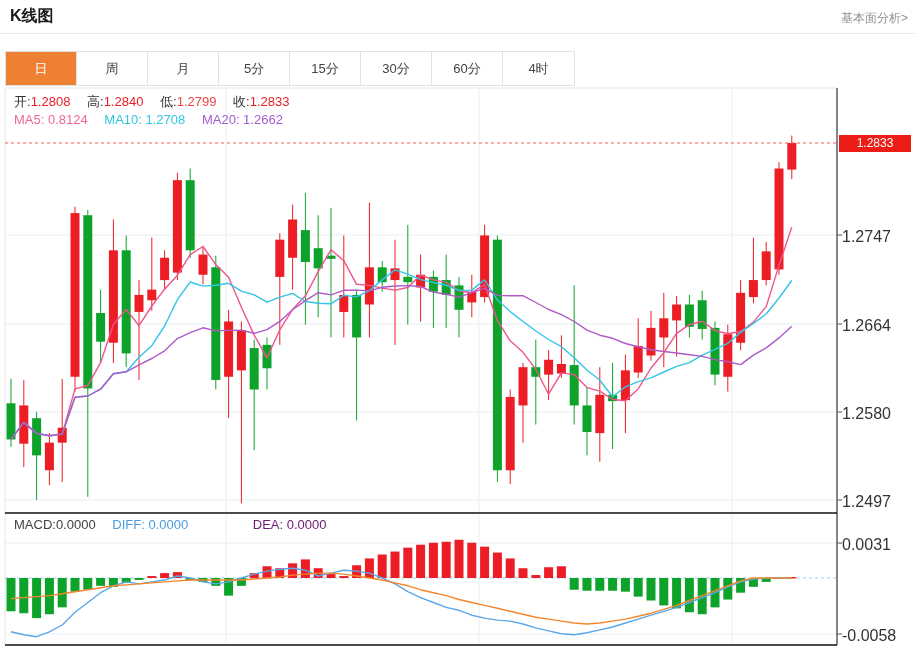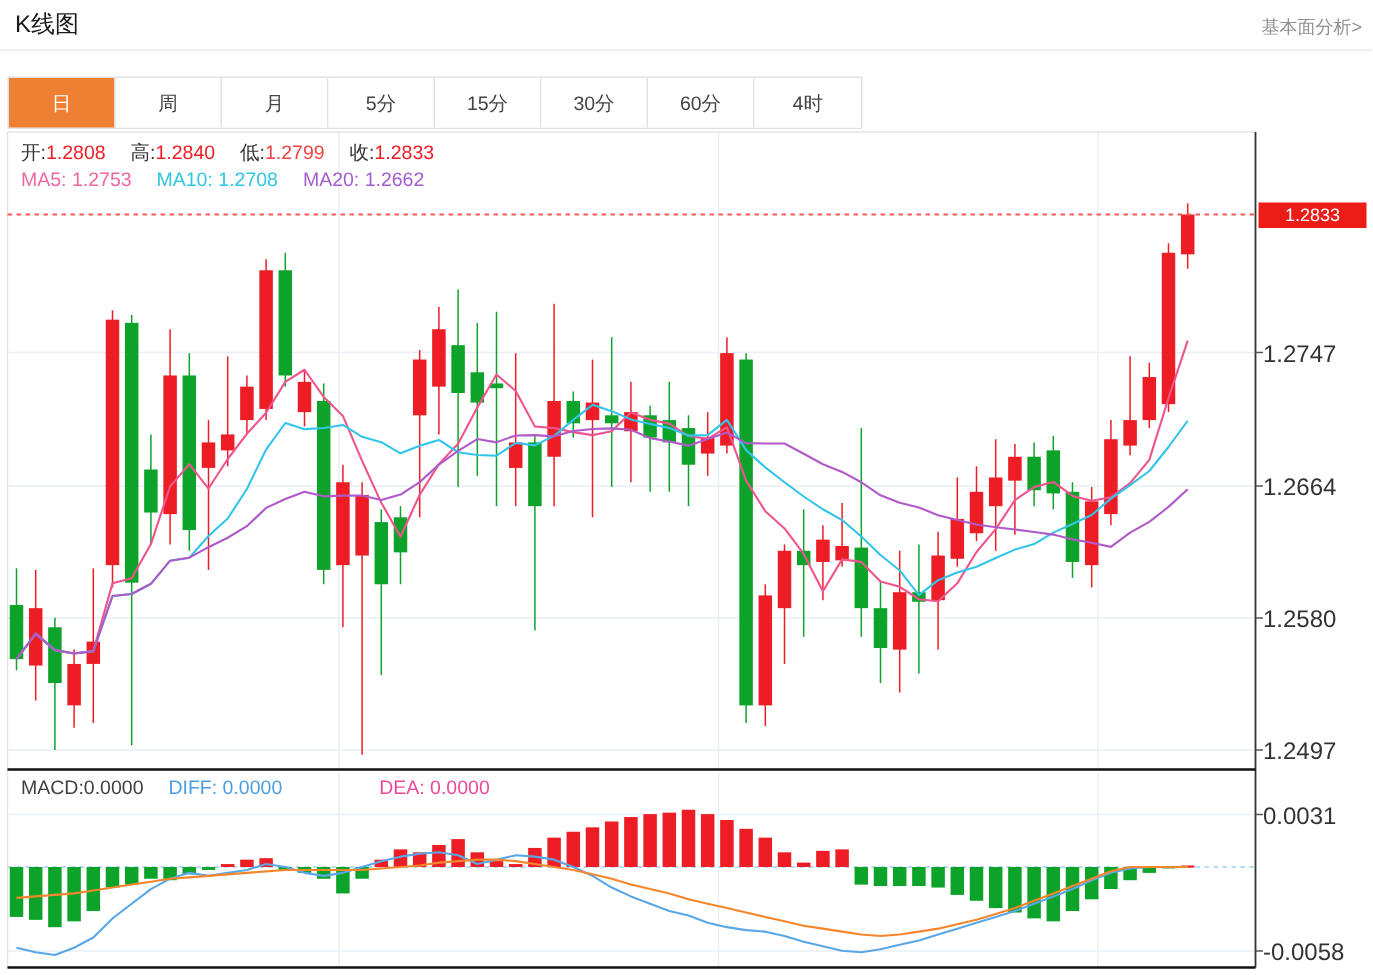--- a/index.html
+++ b/index.html
@@ -1,20 +1,20 @@
 <!DOCTYPE html>
 <html><head>
 <meta charset="utf-8">
 <style>
   * { margin:0; padding:0; box-sizing:border-box; }
   html,body { background:#fff; font-family:"Liberation Sans", sans-serif; }
   #app { position:relative; width:915px; height:650px; background:#fff; overflow:hidden; }
   #chart-svg { position:absolute; left:0; top:0; }
 
-  .page-title { position:absolute; left:10px; top:6px; font-size:16px; font-weight:normal; color:#1a1a1a; }
+  .page-title { position:absolute; left:10px; top:6px; font-size:16px; font-weight:bold; color:#1a1a1a; }
   .top-link { position:absolute; right:7px; top:10px; font-size:12px; color:#8f8f8f; cursor:pointer; }
   .header-divider { position:absolute; left:0; top:33px; width:915px; height:1px; background:#e8e8e8; }
 
   .tabbar { position:absolute; left:5px; top:51px; height:35px; border:1px solid #e2e2e2; background:#fff; display:flex; }
   .tab { width:71px; height:33px; line-height:33px; text-align:center; font-size:13px; color:#444;
          border-right:1px solid #e2e2e2; cursor:pointer; background:#fff; }
   .tab:last-child { border-right:none; }
   .tab.active { background:#ed8033; color:#fff; }
 
   .legend-row { position:absolute; font-size:13px; white-space:nowrap; }
@@ -267,29 +267,29 @@
   </div>
 
   <div id="ohlc-row" class="legend-row">
     <span class="legend-item"><span class="lbl">开:</span><span class="val" style="color: rgb(236, 29, 36); margin-top: 24px;">1.2808</span></span>
     <span class="legend-item"><span class="lbl">高:</span><span class="val" style="color: rgb(236, 29, 36);">1.2840</span></span>
     <span class="legend-item"><span class="lbl">低:</span><span class="val" style="color: #ef4444;">1.2799</span></span>
     <span class="legend-item"><span class="lbl">收:</span><span class="val" style="color: rgb(236, 29, 36);">1.2833</span></span>
   </div>
 
   <div id="ma-row" class="legend-row">
-    <span class="legend-item ma-item" style="color: rgb(240, 103, 158);">MA5: 1.2753</span>
+    <span class="legend-item ma-item" style="color: rgb(240, 103, 158);">MA5: 0.8124</span>
     <span class="legend-item ma-item" style="color: rgb(47, 198, 224);">MA10: 1.2708</span>
     <span class="legend-item ma-item" style="color: rgb(165, 92, 208);">MA20: 1.2662</span>
   </div>
 
   <div id="macd-row" class="legend-row">
     <span class="legend-item macd-item" style="color: #404040;">MACD:0.0000</span>
     <span class="legend-item macd-item" style="color: rgb(74, 157, 224);">DIFF: 0.0000</span>
-    <span class="legend-item macd-item" style="color: #ec4899; padding-left: 48px;">DEA: 0.0000</span>
+    <span class="legend-item macd-item" style="color: #701a75; padding-left: 48px;">DEA: 0.0000</span>
   </div>
 
   <div class="price-badge">1.2833</div>
   <div class="axis-label" style="top:228px">1.2747</div>
   <div class="axis-label" style="top:317px">1.2664</div>
   <div class="axis-label" style="top:405px">1.2580</div>
   <div class="axis-label" style="top:493px">1.2497</div>
   <div class="axis-label" style="top:536px">0.0031</div>
   <div class="axis-label" style="top:627px">-0.0058</div>
 </div>

